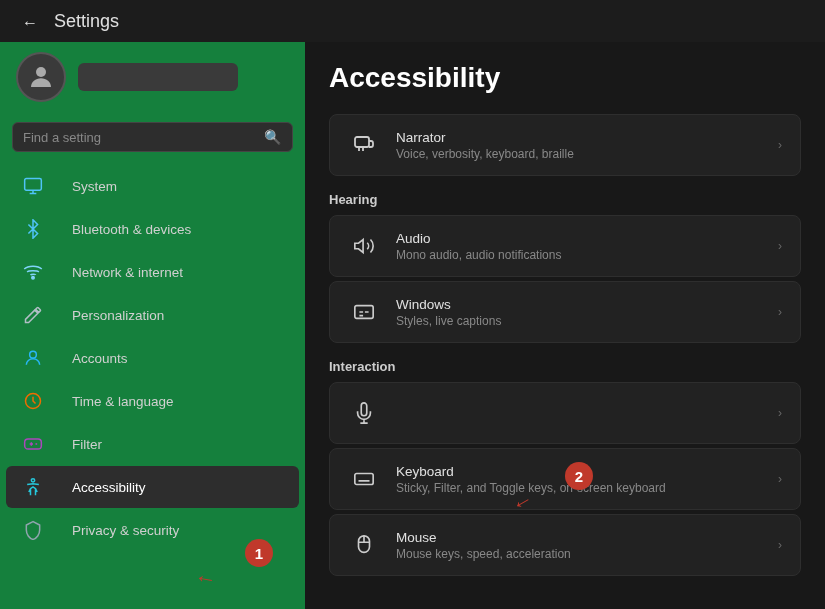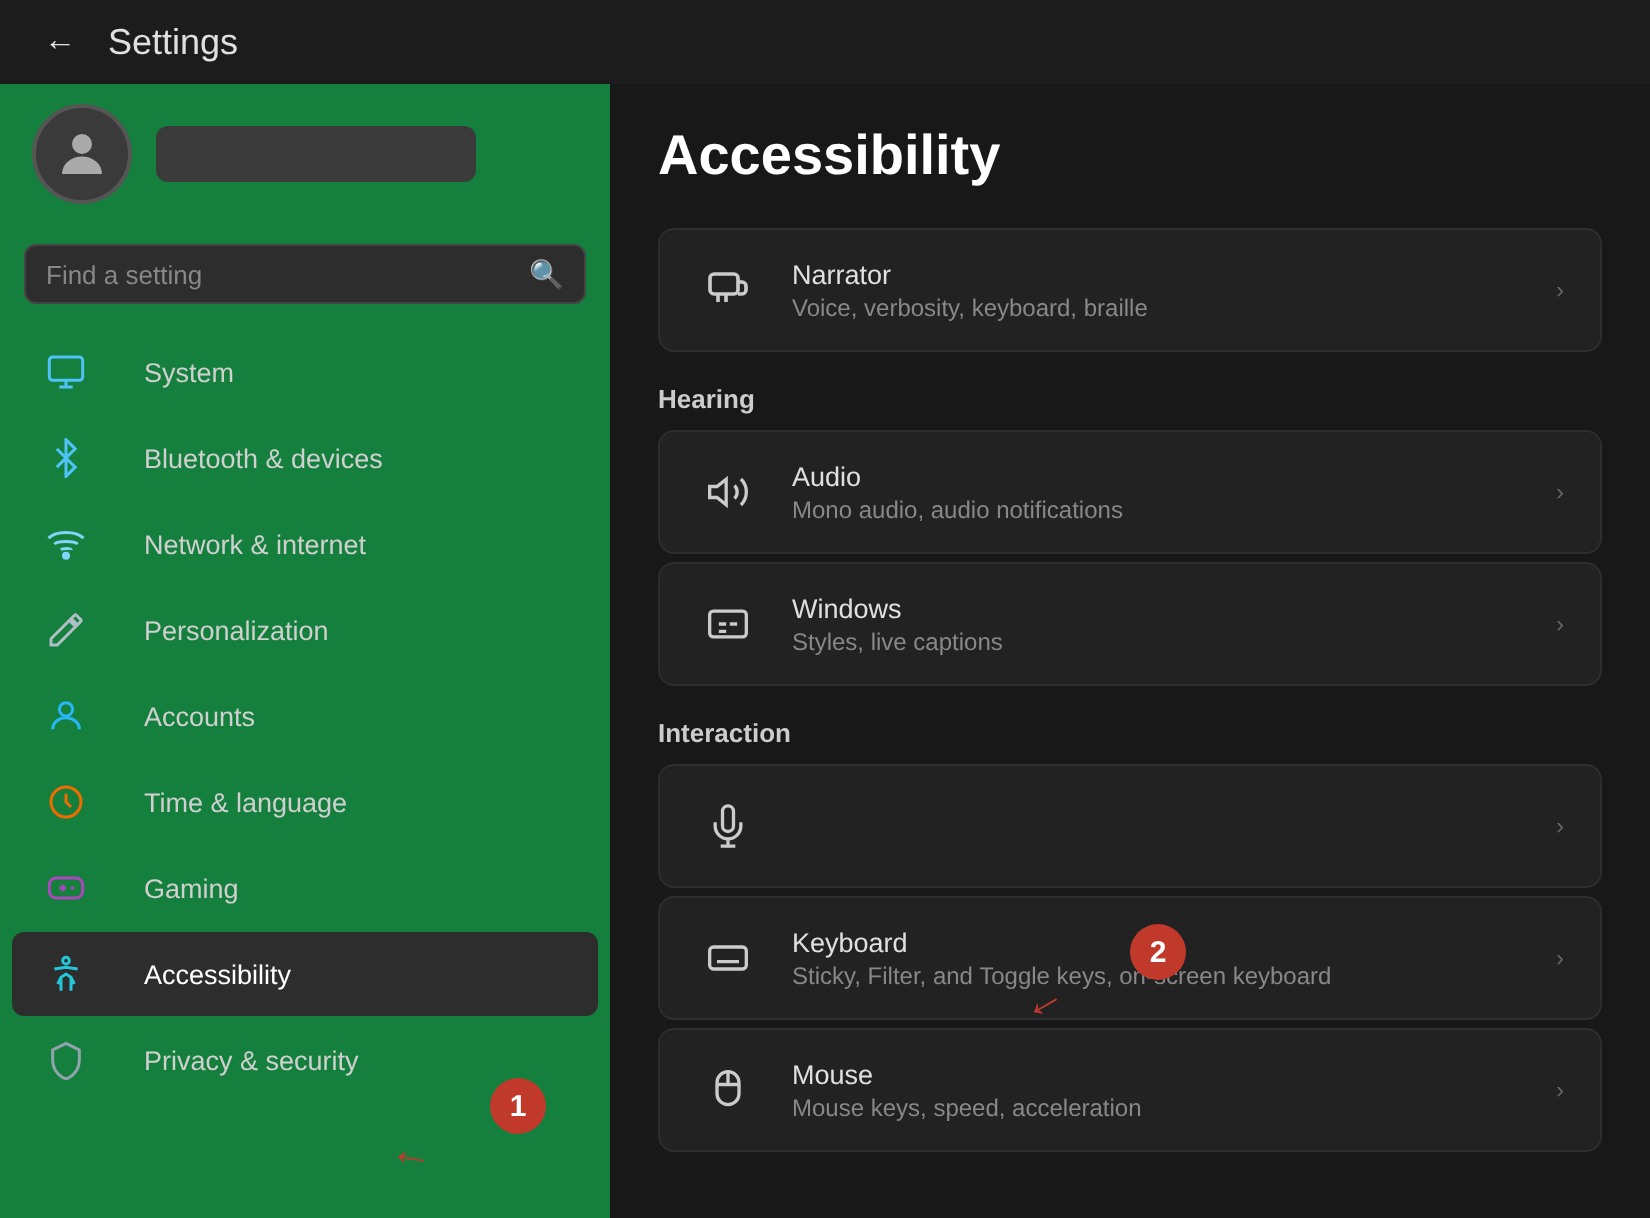--- a/index.html
+++ b/index.html
@@ -326,21 +326,21 @@
           </span>
     <span>Time &amp; language</span>
   </div>
         <div class="nav-item">
     <span class="nav-icon">
             <svg width="20" height="20" viewBox="0 0 24 24" fill="none" stroke="#ab47bc" stroke-width="1.8">
               <rect x="2" y="6" width="20" height="12" rx="4"></rect>
               <path d="M8 12h4M10 10v4M15 12h2"></path>
             </svg>
           </span>
-    <span>Gaming</span>
+    <span>Filter</span>
   </div>
         <div class="nav-item active">
     <span class="nav-icon">
             <svg width="20" height="20" viewBox="0 0 24 24" fill="none" stroke="#26c6da" stroke-width="1.8">
               <circle cx="12" cy="4" r="2"></circle>
               <path d="M5 9l7-1 7 1M9 22V14l3-2 3 2v8M9 14l-2 4M15 14l2 4"></path>
             </svg>
           </span>
     <span>Accessibility</span>
   </div>

